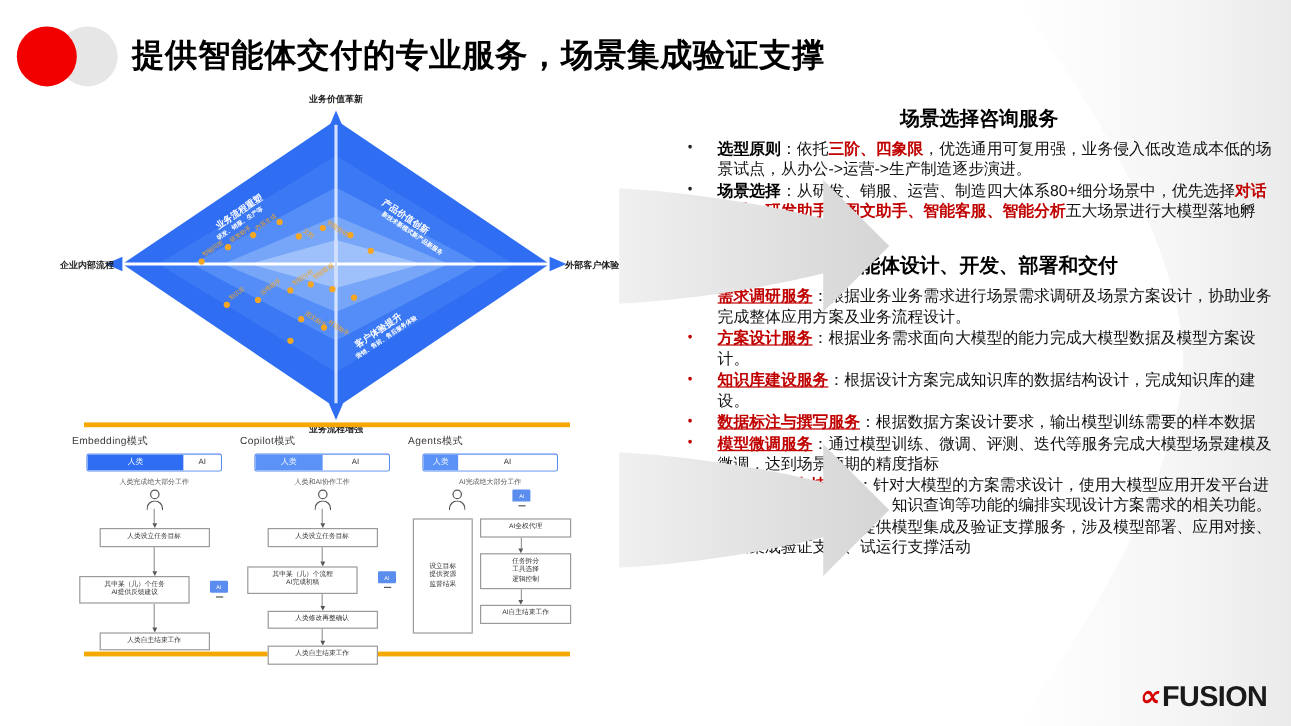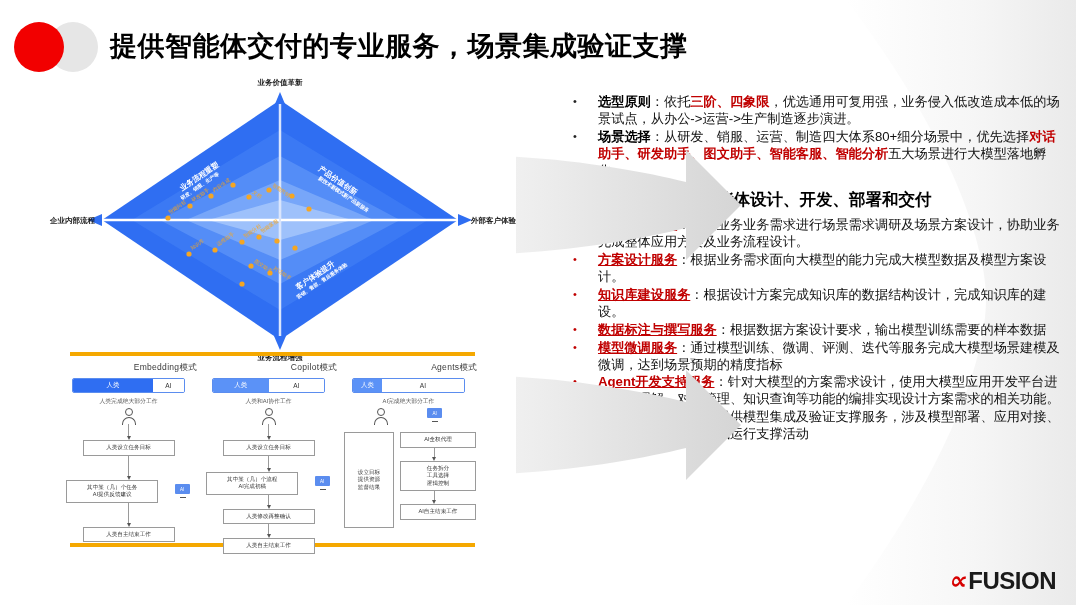--- a/index.html
+++ b/index.html
@@ -30,21 +30,21 @@
   .dm-right{right:14px;top:50%;transform:translateY(-50%);}
   
   .modes{position:absolute;left:60px;top:352px;width:430px;height:195px;}
   .mode-topbar,.mode-botbar{position:absolute;left:10px;width:405px;height:4px;background:#f5a800;}
   .mode-topbar{top:0;}
   .mode-botbar{bottom:0;}
   .mode-col{position:absolute;top:10px;width:137px;}
   .mode-col.c0{left:0;}
   .mode-col.c1{left:140px;}
   .mode-col.c2{left:280px;}
-  .mode-title{text-align:right;font-size:8.5px;color:#3a3a3a;letter-spacing:.3px;margin-bottom:4px;}
+  .mode-title{text-align:left;font-size:8.5px;color:#3a3a3a;letter-spacing:.3px;margin-bottom:4px;}
   .hb{display:flex;height:13px;border:1px solid #5b8def;border-radius:2px;overflow:hidden;
       margin:0 12px 4px 12px;}
   .hb span{display:flex;align-items:center;justify-content:center;font-size:6.5px;color:#fff;}
   .hb .ai{color:#333;background:#fff;}
   .hb-cap{text-align:center;font-size:5.8px;color:#555;margin-bottom:2px;}
   .flow-box{border:1px solid #9a9a9a;background:#fff;font-size:5.6px;color:#333;
             text-align:center;padding:3px 2px;line-height:1.35;margin:0 auto;}
   .conn{width:1px;background:#9a9a9a;margin:0 auto;}
   .arrow-dn{width:0;height:0;border-left:2.5px solid transparent;border-right:2.5px solid transparent;
             border-top:4px solid #555;margin:0 auto;}
@@ -278,20 +278,21 @@
     <div class="conn" style="height:10px"></div>
       <div class="arrow-dn"></div>
     <div class="flow-box" style="width:86px">人类修改再整确认</div>
     <div class="conn" style="height:10px"></div>
       <div class="arrow-dn"></div>
     <div class="flow-box" style="width:86px">人类自主结束工作</div>
   </div>
 </div>
 
 <div class="right">
+  <div class="sec-head">场景选择咨询服务</div>
   <ul class="bullets b-black" id="list1">
       <li>
         <span class="dot">•</span>
         <span class="txt"><span class="em">选型原则</span><span>：依托</span><span class="rd">三阶、四象限</span><span>，优选通用可复用强，业务侵入低改造成本低的场景试点，从办公-&gt;运营-&gt;生产制造逐步演进。</span></span>
       </li>
       <li>
         <span class="dot">•</span>
         <span class="txt"><span class="em">场景选择</span><span>：从研发、销服、运营、制造四大体系80+细分场景中，优先选择</span><span class="rd">对话助手、研发助手、图文助手、智能客服、智能分析</span><span>五大场景进行大模型落地孵化，</span></span>
       </li>
     </ul>

